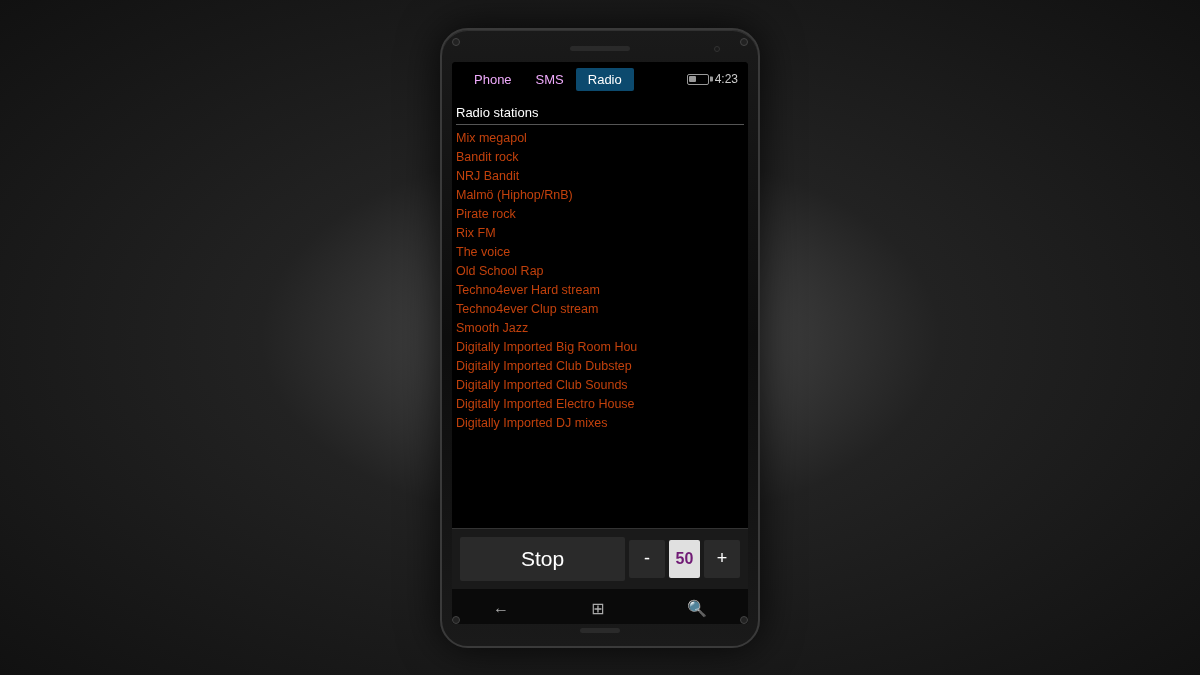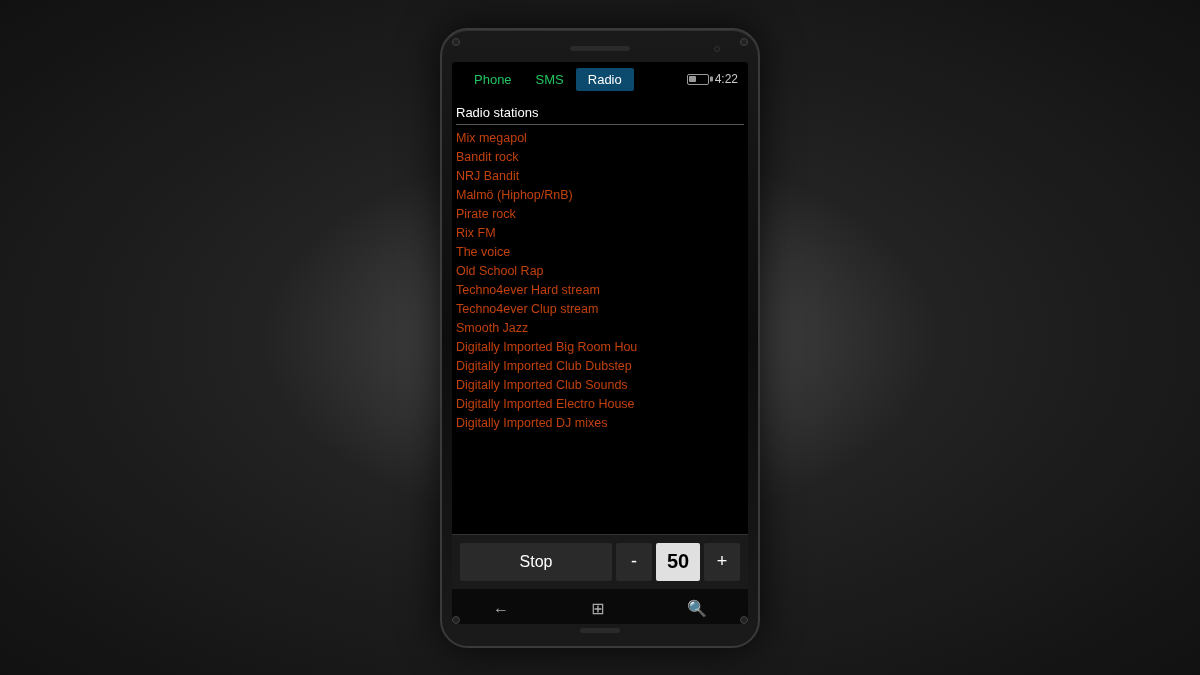--- a/index.html
+++ b/index.html
@@ -72,21 +72,21 @@
       display: flex;
       align-items: center;
       padding: 6px 10px;
       background: #000;
       gap: 0;
     }
 
     .tab {
       padding: 4px 12px;
       font-size: 13px;
-      color: #22c55e;
+      color: #f0abfc;
       cursor: pointer;
       background: transparent;
       border: none;
     }
 
     .tab.active {
       background: #0c4a6e;
       color: #fff;
       border-radius: 2px;
     }
@@ -170,46 +170,46 @@
       padding: 8px 8px;
       gap: 4px;
       border-top: 1px solid #333;
     }
 
     .stop-btn {
       flex: 1;
       padding: 10px 0;
       background: #2a2a2a;
       color: #fff;
-      font-size: 16px;
+      font-size: 21px;
       border: none;
       cursor: pointer;
       border-radius: 2px;
     }
 
     .vol-btn {
       width: 36px;
       height: 38px;
       background: #2a2a2a;
       color: #fff;
       font-size: 18px;
       border: none;
       cursor: pointer;
       border-radius: 2px;
       display: flex;
       align-items: center;
       justify-content: center;
     }
 
     .vol-display {
-      width: 44px;
+      width: 31px;
       height: 38px;
       background: #e0e0e0;
-      color: #000000;
-      font-size: 20px;
+      color: #701a75;
+      font-size: 16px;
       font-weight: bold;
       display: flex;
       align-items: center;
       justify-content: center;
       border-radius: 2px;
     }
 
     .nav-bar {
       width: 100%;
       display: flex;
@@ -284,21 +284,21 @@
   <div class="phone-screen">
 
     <div class="status-bar">
       <button class="tab">Phone</button>
       <button class="tab">SMS</button>
       <button class="tab active">Radio</button>
       <div class="battery-time">
         <div class="battery-icon">
           <div class="battery-fill"></div>
         </div>
-        <span class="time-text">4:22</span>
+        <span class="time-text">4:23</span>
       </div>
     </div>
 
     <div class="screen-content">
       <div class="section-title">Radio stations</div>
       <ul class="station-list">
       <li>Mix megapol</li>
           <li>Bandit rock</li>
           <li>NRJ Bandit</li>
           <li>Malmö (Hiphop/RnB)</li>

